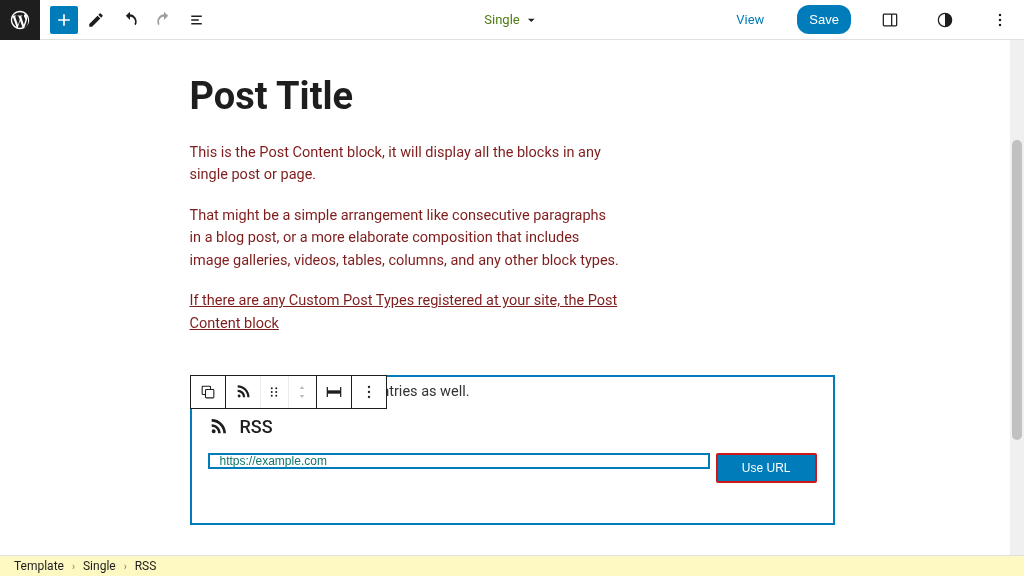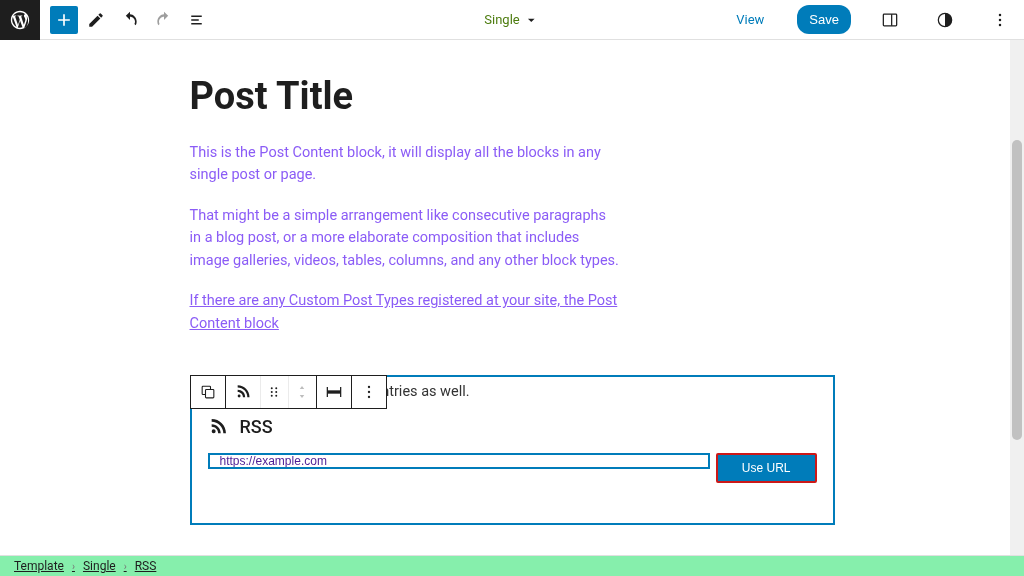--- a/index.html
+++ b/index.html
@@ -13,39 +13,39 @@
 .add-btn { width: 28px; height: 28px; background: #007cba; color: #fff; display: flex; align-items: center; justify-content: center; border-radius: 2px; cursor: pointer; }
 .add-btn svg { fill: #fff; }
 .topbar-center { position: absolute; left: 50%; transform: translateX(-50%); display: flex; align-items: center; gap: 4px; font-size: 13px; color: #4d7c0f; cursor: pointer; }
 .topbar-right { margin-left: auto; display: flex; align-items: center; gap: 23px; padding-right: 8px; }
 .link-btn { color: #007cba; font-size: 13px; padding: 6px 10px; cursor: pointer; }
 .save-btn { background: #007cba; color: #fff; padding: 7px 12px; border-radius: 12px; font-size: 13px; cursor: pointer; border: none; }
 
 .canvas { position: absolute; top: 40px; left: 0; right: 0; bottom: 21px; overflow-y: scroll; overflow-x: hidden; }
 .editor-content { width: 645px; margin: 0 auto; padding: 34px 0 40px; }
 .post-title { font-size: 38px; font-weight: 700; margin-bottom: 24px; }
-.post-para { font-size: 14.5px; color: #8b5cf6; line-height: 1.55; margin-bottom: 18px; max-width: 430px; }
+.post-para { font-size: 14.5px; color: #7f1d1d; line-height: 1.55; margin-bottom: 18px; max-width: 430px; }
 
 .block-toolbar { position: absolute; top: 0; left: 0; display: flex; background: #fff; z-index: 10; height: 34px; }
 .toolbar-group { border: 1px solid #1e1e1e; display: flex; height: 34px; }
 .toolbar-group + .toolbar-group { margin-left: -1px; }
 .toolbar-btn { width: 34px; height: 32px; display: flex; align-items: center; justify-content: center; cursor: pointer; background: #fff; }
 .toolbar-btn + .toolbar-btn { border-left: 1px solid rgba(0,0,0,0.08); }
 .toolbar-btn.narrow { width: 28px; }
 
 .rss-block-wrapper { position: relative; margin-top: 10px; }
 .rss-block { border: 2px solid #007cba; padding: 38px 16px 40px; margin-top: 40px; position: relative; }
 .rss-header { display: flex; align-items: center; gap: 10px; margin-bottom: 16px; }
 .rss-header svg { width: 22px; height: 22px; fill: #1e1e1e; }
 .rss-title { font-size: 18px; font-weight: 500; }
 .rss-form { display: flex; gap: 6px; align-items: stretch; }
-.rss-input { flex: 1; border: 2px solid #007cba; padding: 6px 10px; font-size: 12px; color: #4c1d95; height: 14px; }
+.rss-input { flex: 1; border: 2px solid #007cba; padding: 6px 10px; font-size: 12px; color: #0f766e; height: 14px; }
 .rss-use-btn { background: #007cba; color: #fff; font-size: 12px; padding: 0 24px; border: 2px solid #cc1818; cursor: pointer; height: 30px; border-radius: 2px; }
 
-.breadcrumb { position: absolute; bottom: 0; left: 0; right: 0; height: 21px; border-top: 1px solid #e0e0e0; background: #86efac; display: flex; align-items: center; padding: 0 14px; font-size: 12px; color: #1e1e1e; gap: 8px; text-decoration: underline; }
+.breadcrumb { position: absolute; bottom: 0; left: 0; right: 0; height: 21px; border-top: 1px solid #e0e0e0; background: #fef9c3; display: flex; align-items: center; padding: 0 14px; font-size: 12px; color: #1e1e1e; gap: 8px; }
 .breadcrumb .sep { color: #757575; font-size: 10px; }
 .breadcrumb span { cursor: pointer; }
 
 .scrollbar-stub { position: absolute; right: 0; top: 40px; bottom: 21px; width: 14px; background: #f0f0f0; }
 .scrollbar-thumb { position: absolute; right: 2px; width: 10px; top: 100px; height: 300px; background: #c1c1c1; border-radius: 5px; }
 
 svg { display: block; }
 </style>
 </head>
 <body>

